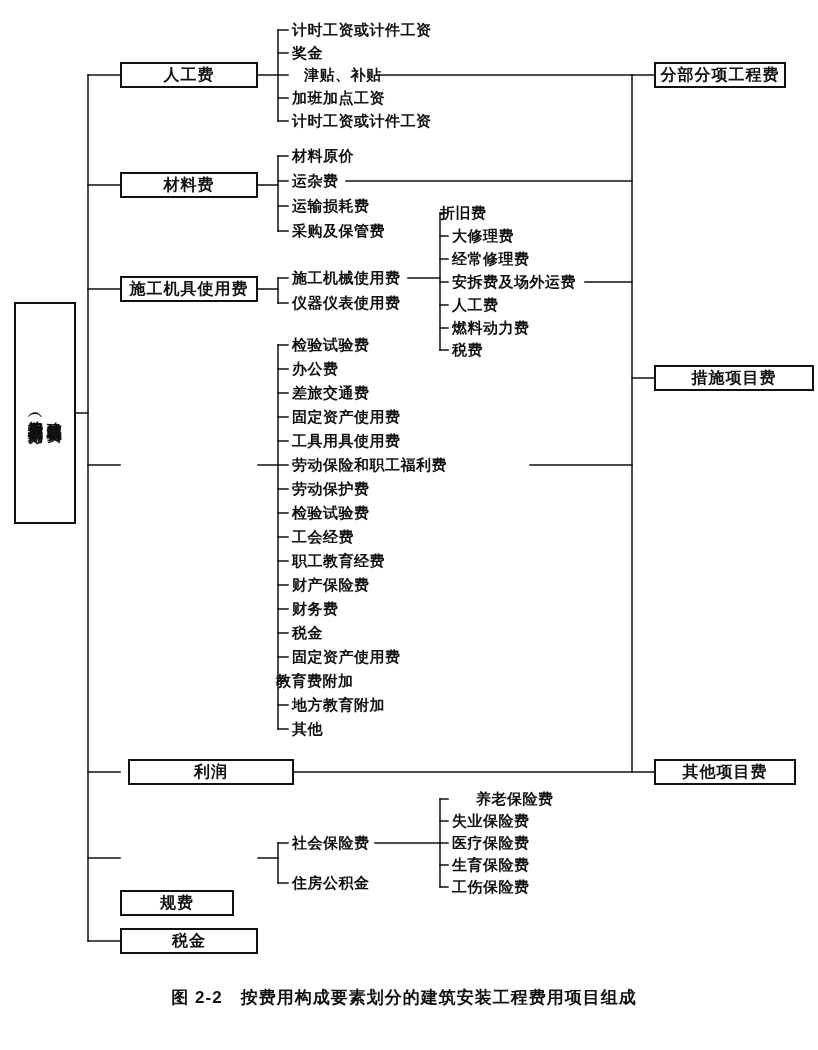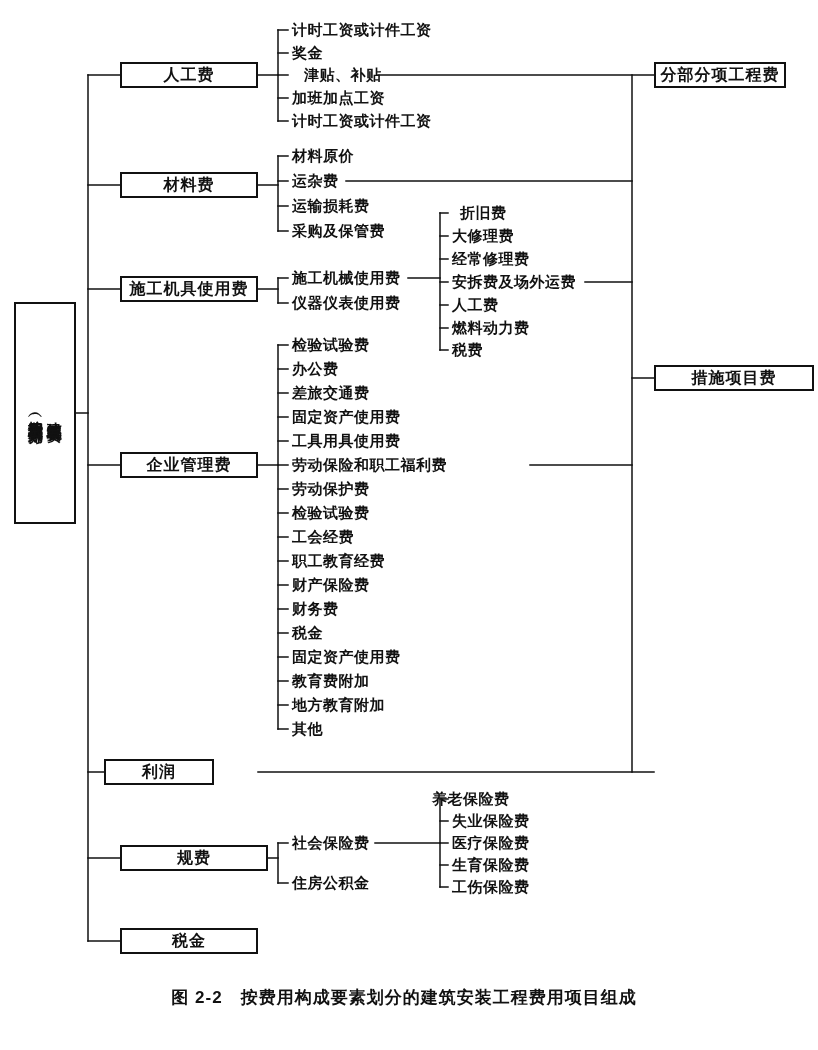--- a/index.html
+++ b/index.html
@@ -118,43 +118,43 @@
   </svg>
 
   <div class="rootbox">
     <span class="vcol">（按费用构成要素划分）</span>
     <span class="vcol">建筑安装工程费</span>
   </div>
 
   <div class="nbox" style="left:120px;top:62px;width:138px">人工费</div>
   <div class="nbox" style="left:120px;top:172px;width:138px">材料费</div>
   <div class="nbox" style="left:120px;top:276px;width:138px">施工机具使用费</div>
-  <div class="nbox" style="left:120px;top:452px;width:138px">企业管理费</div>
-  <div class="nbox" style="left:104px;top:759px;width:110px">利润</div>
-  <div class="nbox" style="left:120px;top:845px;width:148px">规费</div>
+  <div class="nbox" style="left:128px;top:759px;width:166px">利润</div>
+  <div class="nbox" style="left:120px;top:890px;width:114px">规费</div>
   <div class="nbox" style="left:120px;top:928px;width:138px">税金</div>
 
   <div class="nbox" style="left:654px;top:62px;width:132px">分部分项工程费</div>
   <div class="nbox" style="left:654px;top:365px;width:160px">措施项目费</div>
+  <div class="nbox" style="left:654px;top:759px;width:142px">其他项目费</div>
 
   <div class="leaf" style="left:292px;top:30px">计时工资或计件工资</div>
   <div class="leaf" style="left:292px;top:53px">奖金</div>
   <div class="leaf" style="left:304px;top:75px">津贴、补贴</div>
   <div class="leaf" style="left:292px;top:98px">加班加点工资</div>
   <div class="leaf" style="left:292px;top:121px">计时工资或计件工资</div>
 
   <div class="leaf" style="left:292px;top:156px">材料原价</div>
   <div class="leaf" style="left:292px;top:181px">运杂费</div>
   <div class="leaf" style="left:292px;top:206px">运输损耗费</div>
   <div class="leaf" style="left:292px;top:231px">采购及保管费</div>
 
   <div class="leaf" style="left:292px;top:278px">施工机械使用费</div>
   <div class="leaf" style="left:292px;top:303px">仪器仪表使用费</div>
 
-  <div class="leaf" style="left:460px;top:213px">折旧费</div>
+  <div class="leaf" style="left:440px;top:213px">折旧费</div>
   <div class="leaf" style="left:452px;top:236px">大修理费</div>
   <div class="leaf" style="left:452px;top:259px">经常修理费</div>
   <div class="leaf" style="left:452px;top:282px">安拆费及场外运费</div>
   <div class="leaf" style="left:452px;top:305px">人工费</div>
   <div class="leaf" style="left:452px;top:328px">燃料动力费</div>
   <div class="leaf" style="left:452px;top:350px">税费</div>
 
   <div class="leaf" style="left:292px;top:345px">检验试验费</div>
   <div class="leaf" style="left:292px;top:369px">办公费</div>
   <div class="leaf" style="left:292px;top:393px">差旅交通费</div>
@@ -162,28 +162,28 @@
   <div class="leaf" style="left:292px;top:441px">工具用具使用费</div>
   <div class="leaf" style="left:292px;top:465px">劳动保险和职工福利费</div>
   <div class="leaf" style="left:292px;top:489px">劳动保护费</div>
   <div class="leaf" style="left:292px;top:513px">检验试验费</div>
   <div class="leaf" style="left:292px;top:537px">工会经费</div>
   <div class="leaf" style="left:292px;top:561px">职工教育经费</div>
   <div class="leaf" style="left:292px;top:585px">财产保险费</div>
   <div class="leaf" style="left:292px;top:609px">财务费</div>
   <div class="leaf" style="left:292px;top:633px">税金</div>
   <div class="leaf" style="left:292px;top:657px">固定资产使用费</div>
-  <div class="leaf" style="left:292px;top:681px">教育费附加</div>
+  <div class="leaf" style="left:276px;top:681px">教育费附加</div>
   <div class="leaf" style="left:292px;top:705px">地方教育附加</div>
   <div class="leaf" style="left:292px;top:729px">其他</div>
 
   <div class="leaf" style="left:292px;top:843px">社会保险费</div>
   <div class="leaf" style="left:292px;top:883px">住房公积金</div>
 
-  <div class="leaf" style="left:432px;top:799px">养老保险费</div>
+  <div class="leaf" style="left:476px;top:799px">养老保险费</div>
   <div class="leaf" style="left:452px;top:821px">失业保险费</div>
   <div class="leaf" style="left:452px;top:843px">医疗保险费</div>
   <div class="leaf" style="left:452px;top:865px">生育保险费</div>
   <div class="leaf" style="left:452px;top:887px">工伤保险费</div>
 
   <div class="caption">图 2-2　按费用构成要素划分的建筑安装工程费用项目组成</div>
 
 </div>
 
 </body></html>

